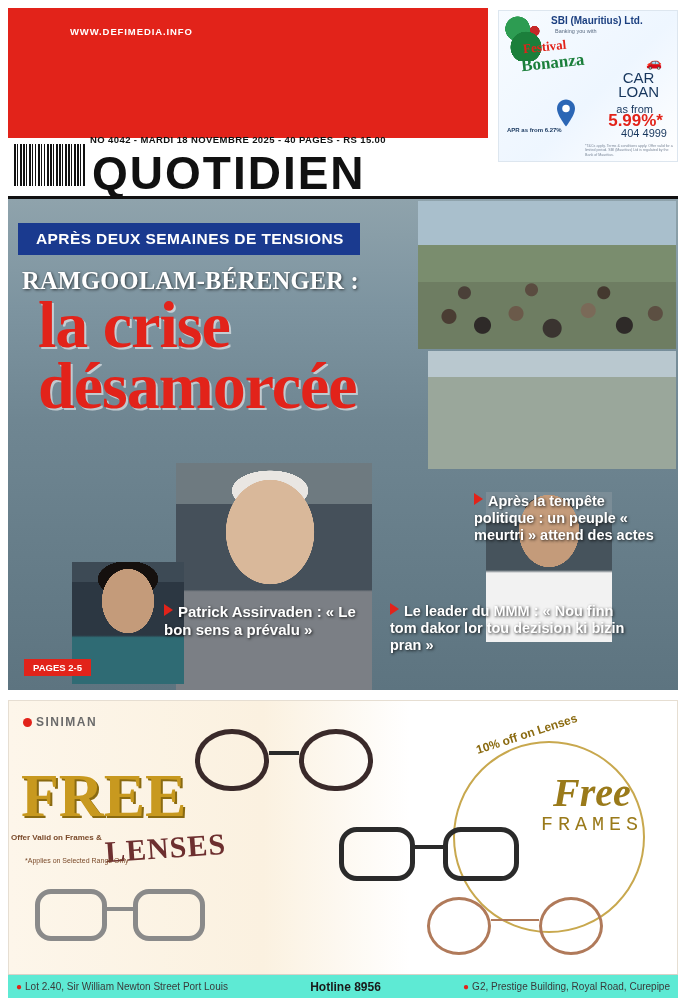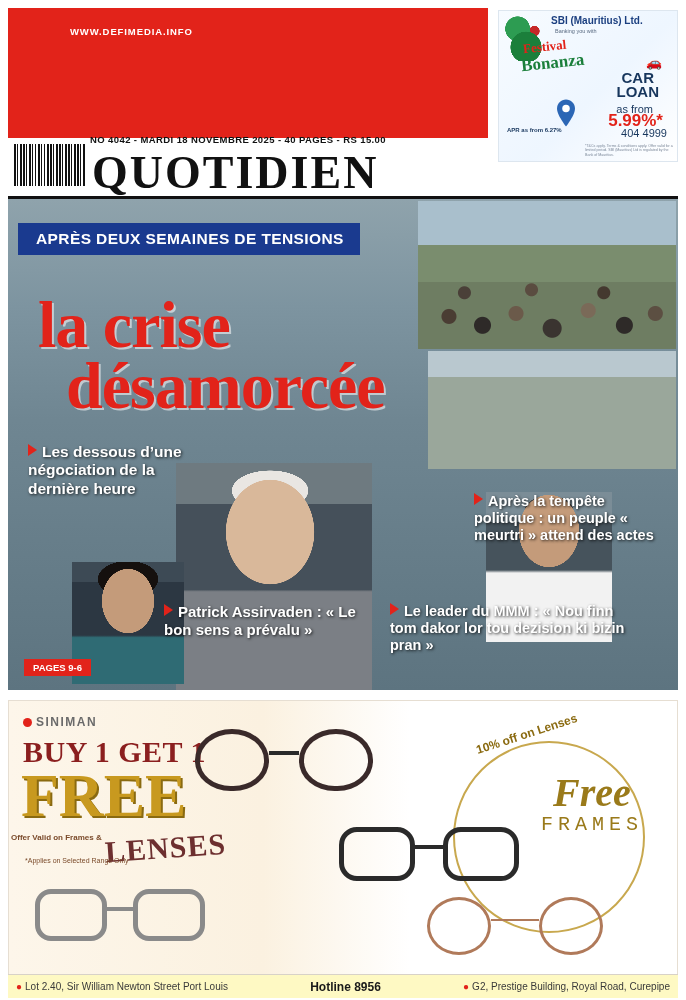--- a/index.html
+++ b/index.html
@@ -50,21 +50,21 @@
     left: 90px; top: 134px;
     font-size: 9.5px;
     font-weight: bold;
     color: #111;
     letter-spacing: 0.4px;
     z-index: 3;
   }
   .quotidien {
     position: absolute;
     left: 92px; top: 146px;
-    font-family: Liberation Serif, serif;
+    font-family: Liberation Sans, sans-serif;
     font-size: 46px;
     font-weight: bold;
     letter-spacing: 2px;
     color: #111;
     z-index: 3;
   }
   .barcode {
     position: absolute;
     left: 14px; top: 144px;
     width: 72px; height: 42px;
@@ -103,21 +103,21 @@
     font-family: "Liberation Serif", serif;
     font-size: 17px; font-weight: bold; color: #1b7f3b;
     transform: rotate(-6deg);
   }
   .sbi-ad .carloan-car {
     position: absolute; right: 14px; top: 44px;
     font-size: 13px; color: #2b66b5;
   }
   .sbi-ad .carloan {
     position: absolute; right: 18px; top: 60px;
-    font-size: 15px; font-weight: bold; color: #17365d; line-height: 0.95;
+    font-size: 15px; font-weight: normal; color: #17365d; line-height: 0.95;
     text-align: center;
   }
   .sbi-ad .asfrom {
     position: absolute; right: 24px; top: 92px;
     font-size: 11px; color: #17365d;
   }
   .sbi-ad .rate {
     position: absolute; right: 14px; top: 100px;
     font-size: 17px; font-weight: bold; color: #e2231a;
   }
@@ -272,21 +272,21 @@
     position: absolute; left: 30px; top: 96px;
     font-family: "Liberation Serif", serif;
     font-size: 66px;
     font-weight: bold;
     color: #e2231a;
     line-height: 0.92;
     letter-spacing: -1px;
     z-index: 5;
     text-shadow: 2px 2px 0 rgba(255,255,255,.55);
   }
-  .headline-main .l2 { display: block; margin-left: 28px; }
+  .headline-main .l2 { display: block; }
 
   .bullet {
     position: absolute;
     z-index: 6;
     color: #ffffff;
     font-weight: bold;
     line-height: 1.18;
     text-shadow: 1px 1px 3px rgba(0,0,0,.8);
   }
   .bullet .arrow {
@@ -412,21 +412,21 @@
 
   
   .footer {
     position: absolute;
     left: 8px; right: 8px; bottom: 2px;
     height: 24px;
     border-top: 1px solid #d8d2c8;
     display: flex; align-items: center;
     font-size: 10px; color: #3a3a3a;
     padding: 0 8px;
-    background: #fef9c3;
+    background: #5eead4;
   }
   .footer .addr-left { flex: 0 0 auto; }
   .footer .hotline { flex: 1; text-align: center; font-weight: bold; font-size: 12px; color: #1a1a1a; }
   .footer .addr-right { flex: 0 0 auto; }
   .pinicon { color: #e2231a; margin-right: 3px; }
 </style>
 </head>
 <body>
 
 <div class="page">
@@ -465,48 +465,45 @@
     <div class="feature-photo-bg"></div>
     <div class="photo-crowd"></div>
     <div class="photo-women"></div>
     <div class="photo-speaker">
       <div class="mic"></div>
     </div>
     <div class="photo-bearded"></div>
     <div class="photo-woman-left"></div>
 
     <div class="kicker">APRÈS DEUX SEMAINES DE TENSIONS</div>
+    <div class="headline-name">RAMGOOLAM-BÉRENGER :</div>
     <div class="headline-main">
       <span>la crise</span>
       <span class="l2">désamorcée</span>
     </div>
 
-    <div class="bullet bullet-1">
-      <span class="arrow"></span><span>Les dessous d’une négociation de la dernière heure</span>
-    </div>
     <div class="bullet bullet-3">
       <span class="arrow"></span><span>Après la tempête politique : un peuple « meurtri » attend des actes</span>
     </div>
     <div class="bullet bullet-2">
       <span class="arrow"></span><span>Patrick Assirvaden : « Le bon sens a prévalu »</span>
     </div>
     <div class="bullet bullet-4">
       <span class="arrow"></span><span>Le leader du MMM : « Nou finn tom dakor lor tou dezision ki bizin pran »</span>
     </div>
 
     <div class="pages-tag">
-      <span>PAGES 9-6</span>
+      <span>PAGES 2-5</span>
     </div>
   </div>
 
   <div class="bottom-ad">
     <div class="siniman-logo">
       <span class="dot"></span><span>SINIMAN</span>
     </div>
-    <div class="buy1">BUY 1 GET 1</div>
     <div class="free-big">FREE</div>
     <div class="offer-sub">Offer Valid on Frames &amp;</div>
     <div class="lenses-word">LENSES</div>
     <div class="range-note">*Applies on Selected Range Only</div>
 
     <div class="circle-seal"></div>
     <div class="off-lenses">10% off on Lenses</div>
     <div class="free-frames">
       <div class="ff1">Free</div>
       <div class="ff2">FRAMES</div>

